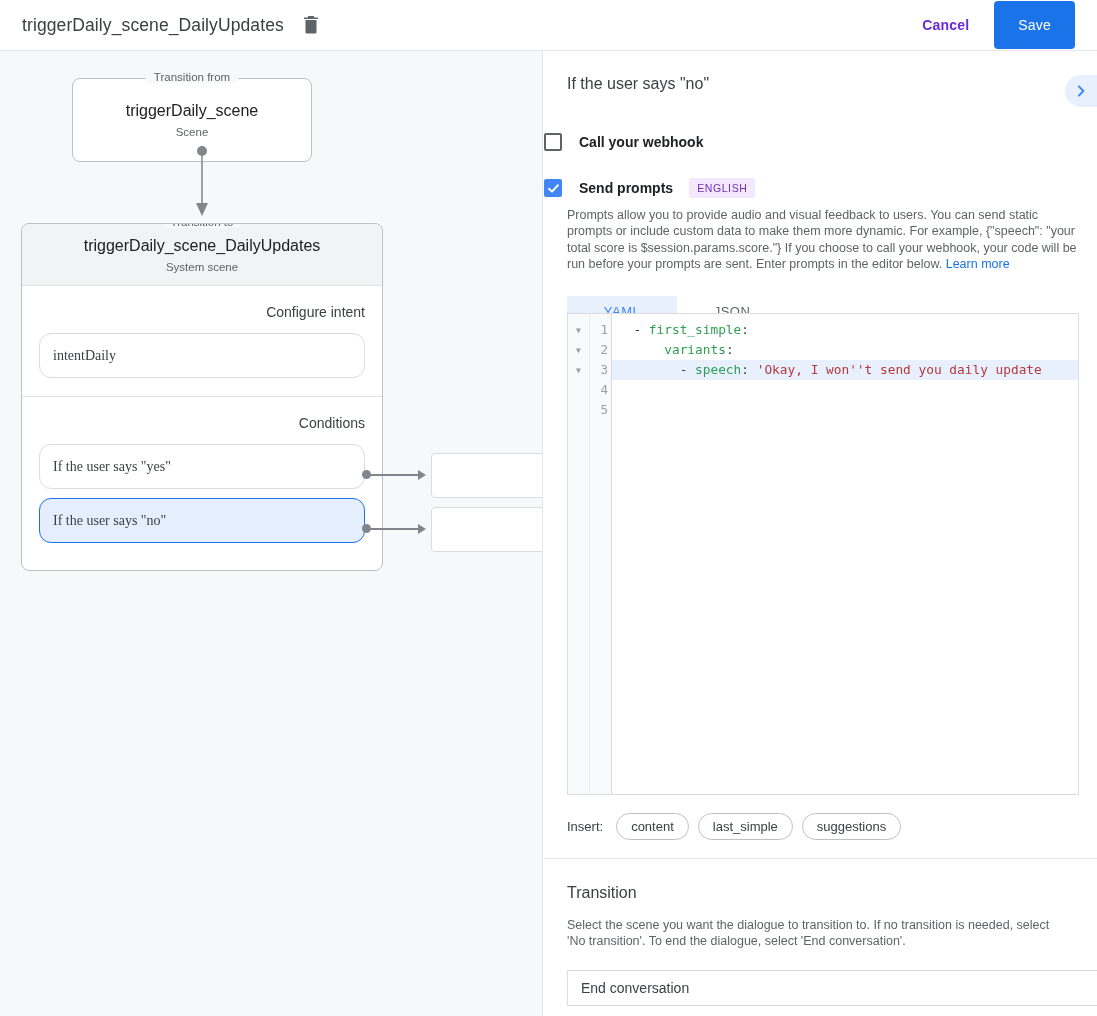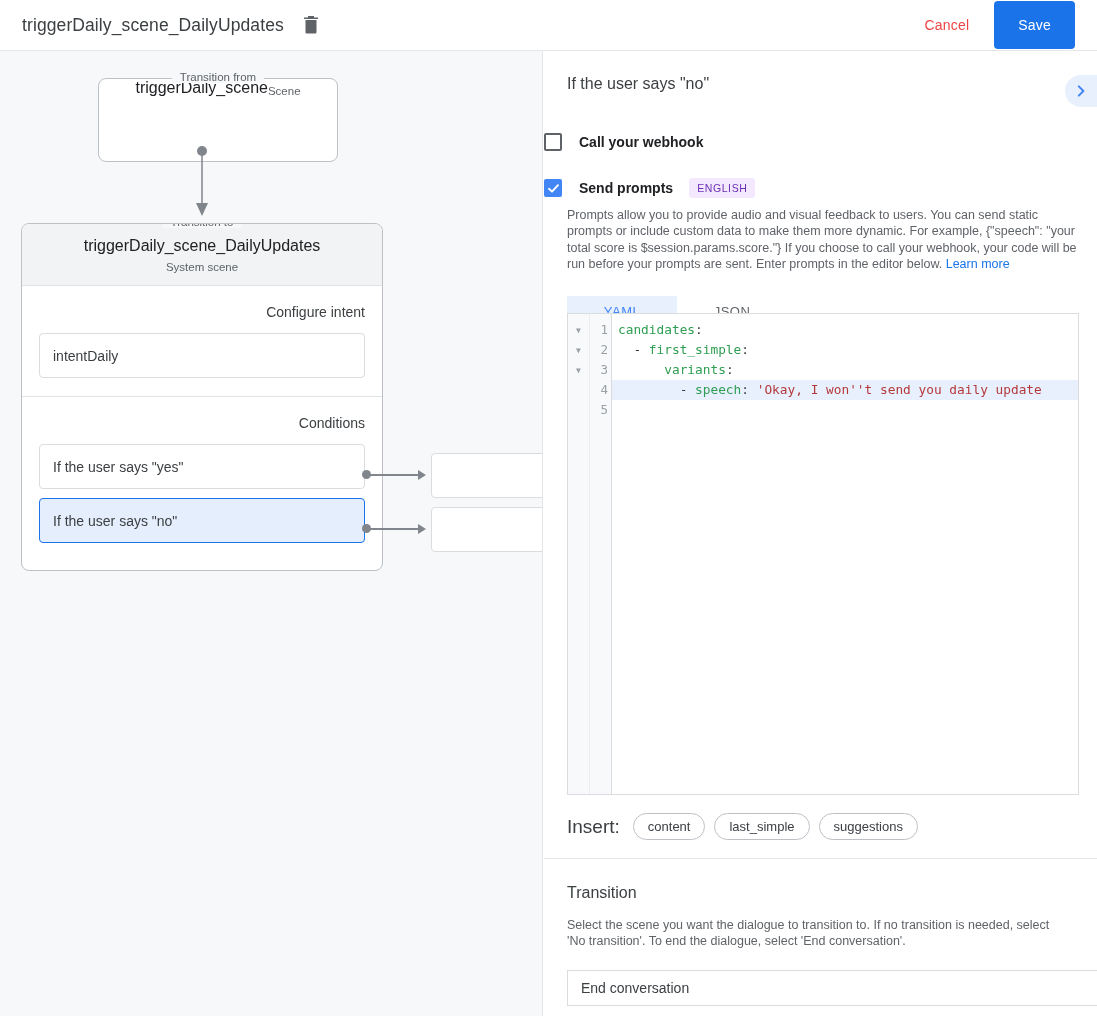--- a/index.html
+++ b/index.html
@@ -29,21 +29,21 @@
   }
   #delete-btn {
     margin-left: 14px;
     width: 26px; height: 26px;
     display: flex; align-items: center; justify-content: center;
     cursor: pointer;
     border-radius: 50%;
   }
   #topbar-spacer { flex: 1; }
   #cancel-btn {
-    color: #ef4444; font-size: 14px; font-weight: 400;
+    color: #6d28d9; font-size: 14px; font-weight: 700;
     letter-spacing: .2px;
     padding: 9px 12px; border-radius: 4px;
     cursor: pointer; background: none; border: none;
     font-family: inherit;
     text-align: right;
   }
   #save-btn {
     margin-left: 13px; margin-right: 22px;
     background: #1a73e8; color: #fff;
     border: none; border-radius: 4px;
@@ -85,23 +85,23 @@
   }
   .node-sub {
     text-align: center;
     font-size: 11.5px;
     color: #5f6368;
     margin-top: 6px;
   }
 
   
   #node-from {
-    left: 98px; top: 27px; width: 240px; height: 84px;
-    display: flex; flex-direction: row;
-    align-items: flex-start; justify-content: center;
+    left: 72px; top: 27px; width: 240px; height: 84px;
+    display: flex; flex-direction: column;
+    align-items: center; justify-content: center;
   }
 
   
   #connector { position: absolute; left: 186px; top: 95px; width: 32px; height: 72px; }
 
   
   #node-to {
     left: 21px; top: 172px; width: 362px; height: 348px;
     background: #fff;
     overflow: hidden;
@@ -115,27 +115,28 @@
   }
   .section-block { padding: 18px 17px 18px 17px; }
   .section-label {
     font-size: 14px; color: #3c4043;
     margin-bottom: 13px;
     text-align: right;
   }
   .sect-divider { height: 1px; background: #e0e3e6; }
   .inner-box {
     border: 1px solid #dadce0;
-    border-radius: 4px;
+    border-radius: 12px;
     height: 45px;
     display: flex; align-items: center;
     padding-left: 13px;
     font-size: 14px; color: #3c4043;
     background: #fff;
     cursor: pointer;
+    font-family: Liberation Serif, serif;
   }
   .inner-box.selected {
     border: 1px solid #1a73e8;
     background: #e5eefc;
   }
   .cond-gap { height: 9px; }
 
   
   .stub-box {
     position: absolute;
@@ -287,21 +288,21 @@
   .tok-key { color: #2e9e52; }
   .tok-str { color: #b5393b; }
   .tok-plain { color: #3c4043; }
 
   
   #insert-row {
     position: absolute;
     left: 23px; top: 762px;
     display: flex; align-items: center;
   }
-  #insert-label { font-size: 19px; color: #3c4043; margin-right: 13px; }
+  #insert-label { font-size: 13px; color: #3c4043; margin-right: 13px; }
   .chip {
     border: 1px solid #bdc1c6;
     border-radius: 14px;
     height: 27px;
     padding: 11px 14px;
     display: flex; align-items: center;
     font-size: 13px; color: #3c4043;
     margin-right: 9px;
     cursor: pointer;
     background: #fff;
@@ -450,21 +451,20 @@
         <div class="fold-cell"></div>
       </div>
     <div id="num-col">
         <div class="num-cell">1</div>
         <div class="num-cell">2</div>
         <div class="num-cell">3</div>
         <div class="num-cell">4</div>
         <div class="num-cell">5</div>
       </div>
     <div id="code-col">
-        <div class="code-line"><span class="tok-key">candidates</span><span class="tok-plain">:</span></div>
         <div class="code-line"><span class="tok-plain">  - </span><span class="tok-key">first_simple</span><span class="tok-plain">:</span></div>
         <div class="code-line"><span class="tok-plain">      </span><span class="tok-key">variants</span><span class="tok-plain">:</span></div>
         <div class="code-line active"><span class="tok-plain">        - </span><span class="tok-key">speech</span><span class="tok-plain">: </span><span class="tok-str">'Okay, I won''t send you daily update</span></div>
         <div class="code-line">&nbsp;</div>
       </div>
   </div>
 
   <div id="insert-row">
     <div id="insert-label">Insert:</div>
     <button class="chip">content</button>

